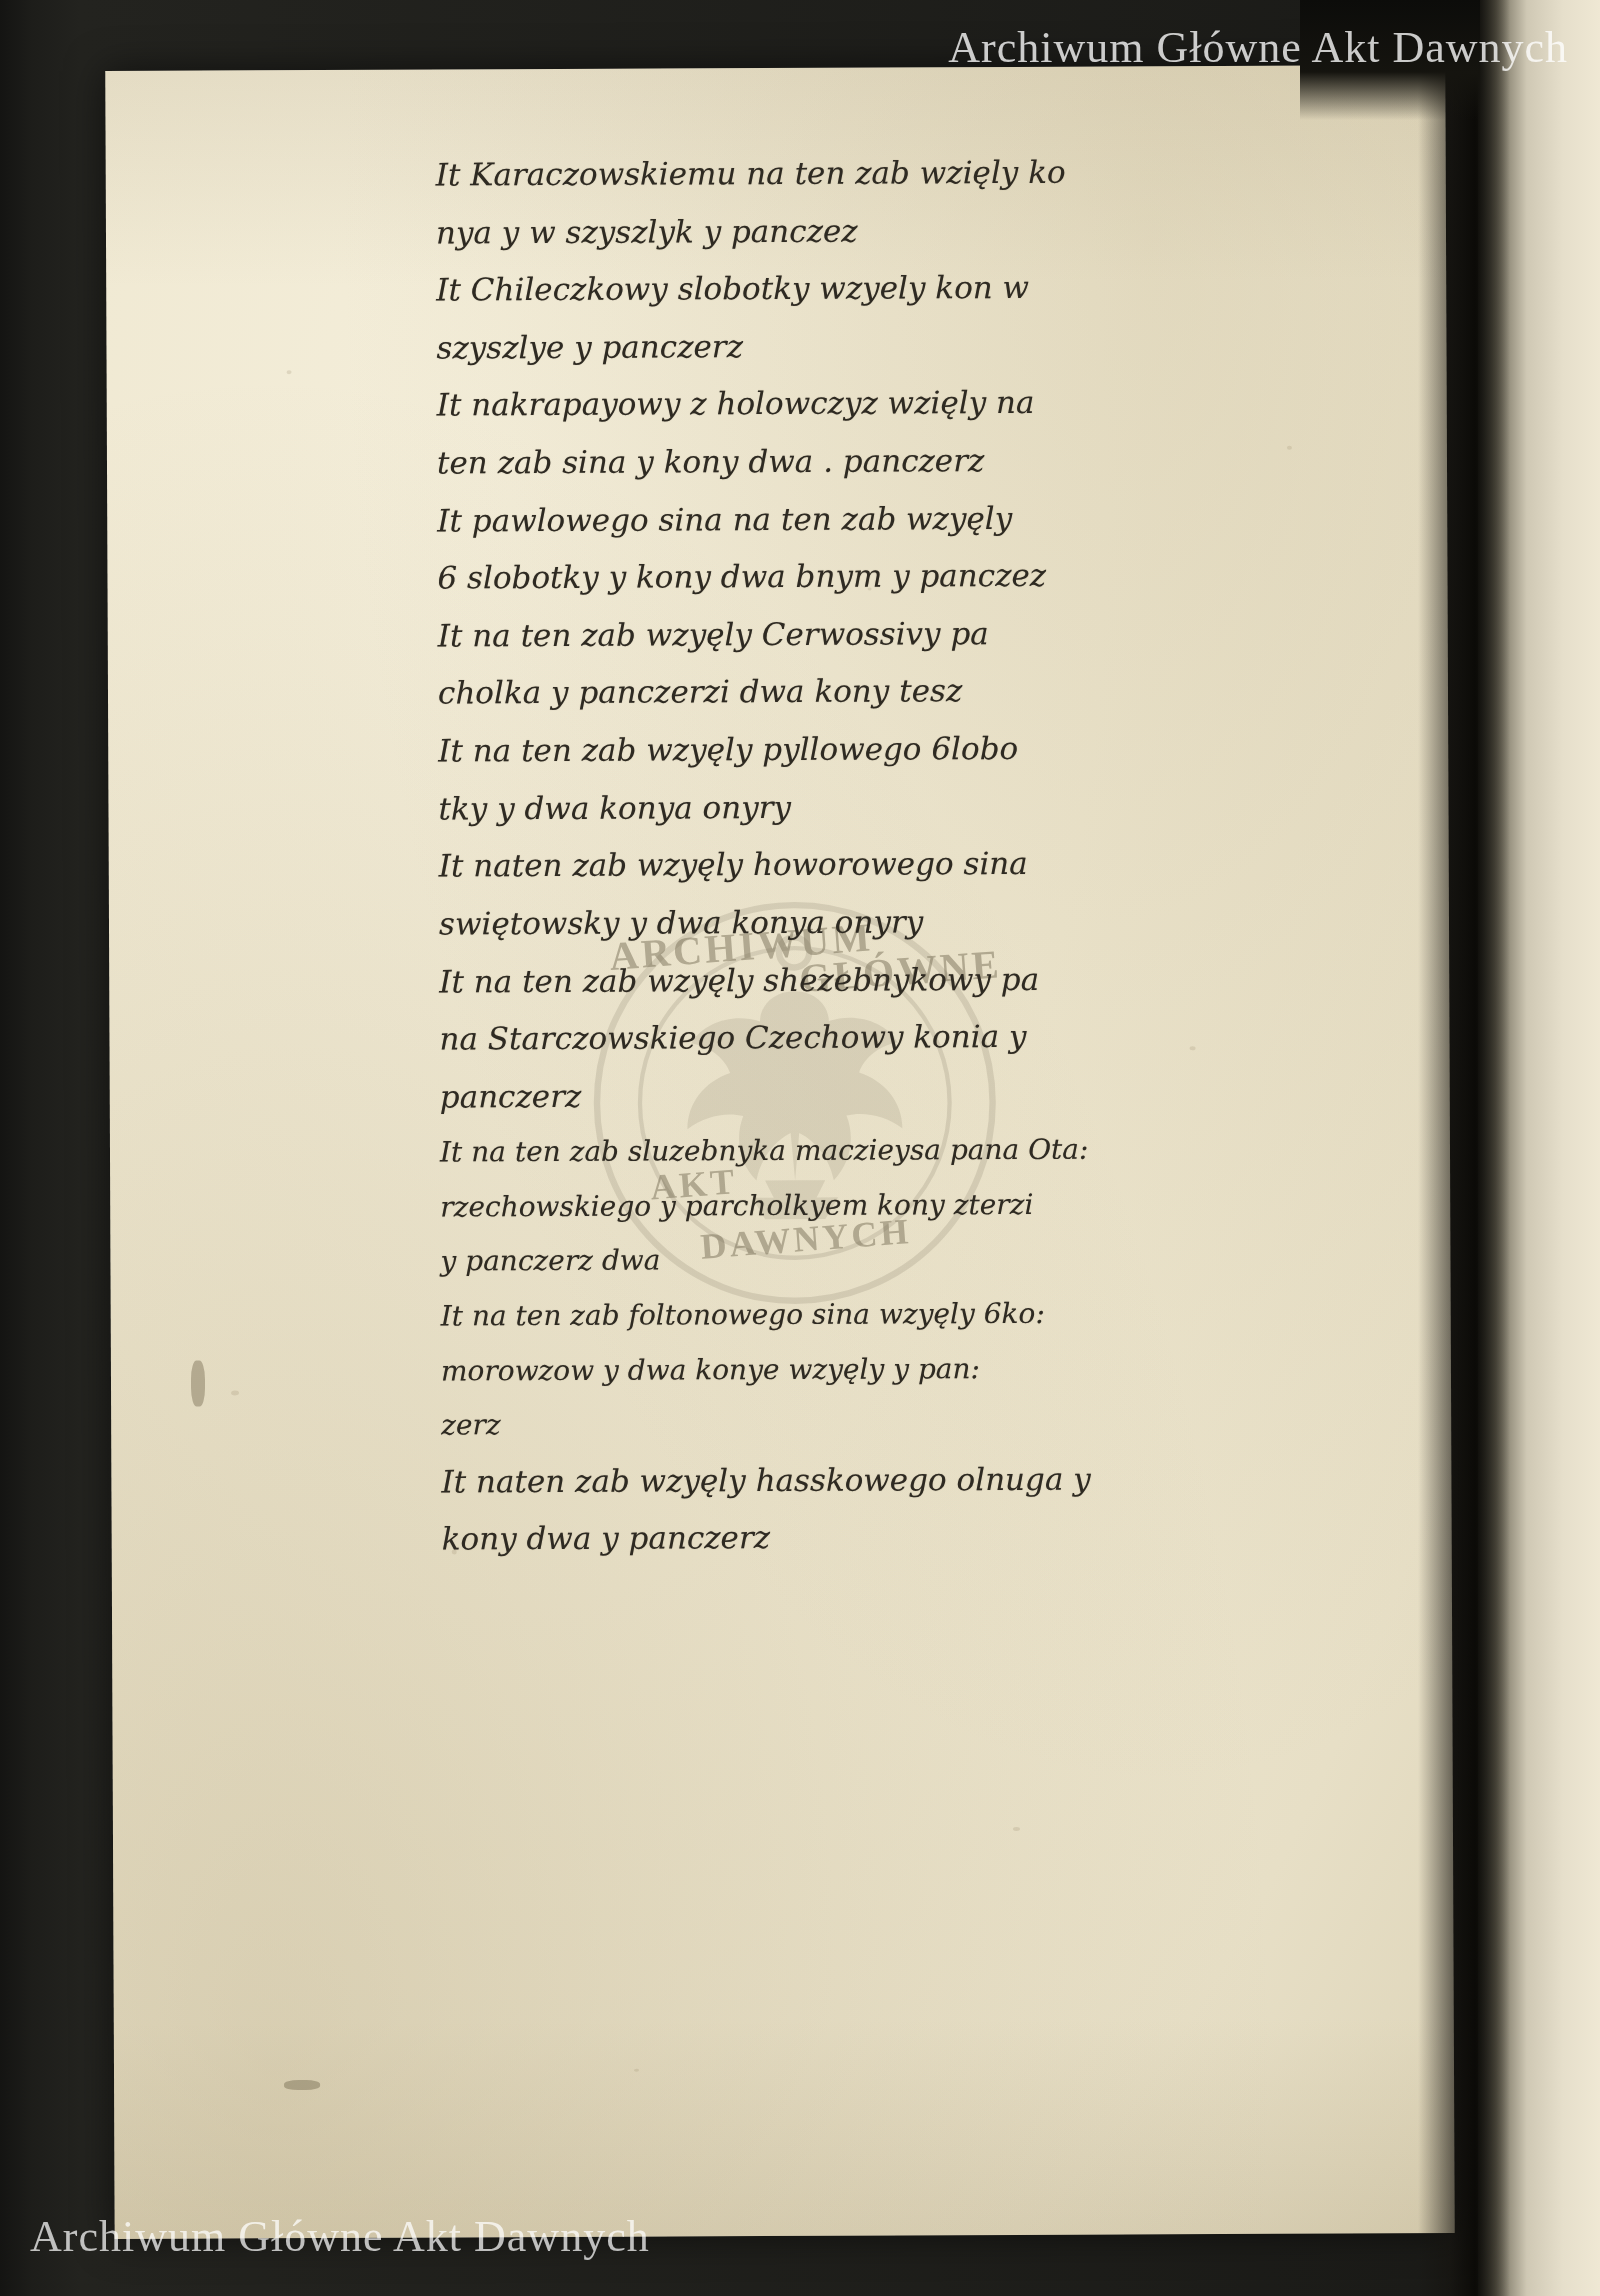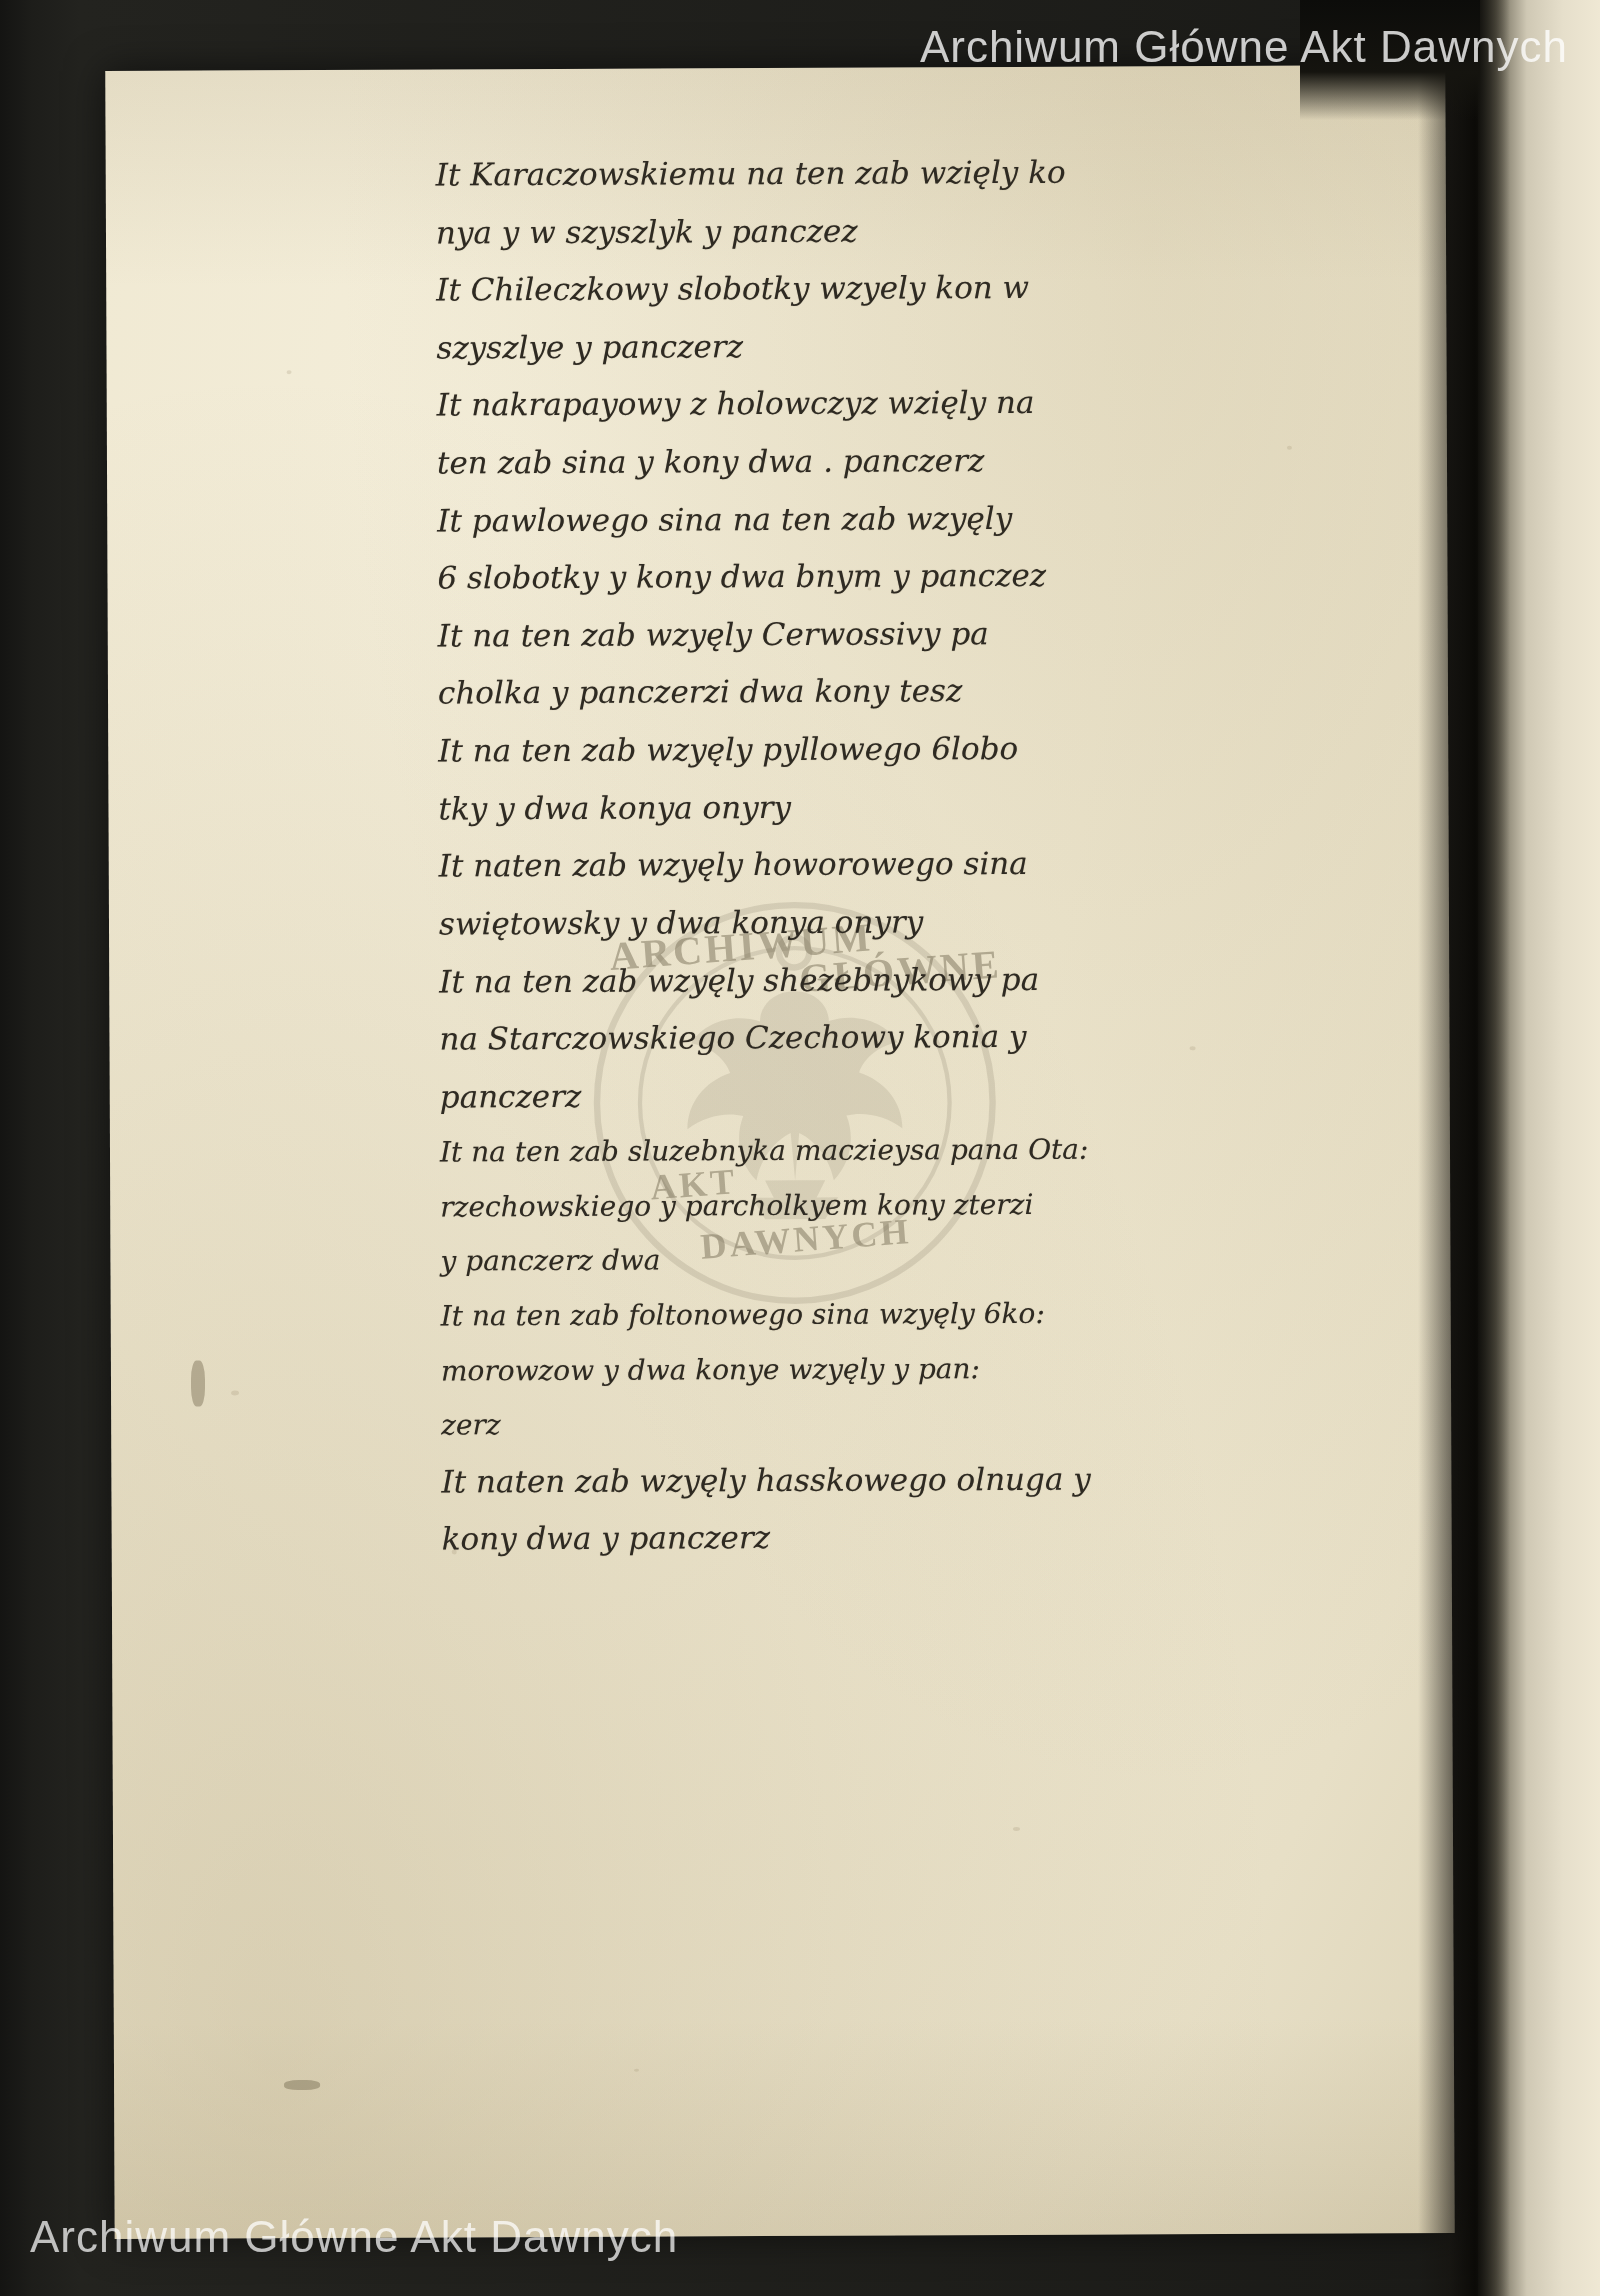--- a/index.html
+++ b/index.html
@@ -141,21 +141,21 @@
     white-space: nowrap;
     text-shadow: 0 0 1px rgba(60,50,32,0.35);
   }
   .ms-line.hang { padding-left: 0px; }
 
   
   .wm {
     position: absolute;
     z-index: 20;
     color: rgba(255,255,255,0.78);
-    font-family: Liberation Sans, sans-serif;
+    font-family: Liberation Serif, serif;
     font-size: 44px;
     letter-spacing: 1px;
     pointer-events: none;
     white-space: nowrap;
   }
   .wm-top { right: 32px; top: 22px; }
   .wm-bottom { left: 30px; bottom: 34px; color: rgba(255,255,255,0.72); }
 
   
   .edge-mark {

